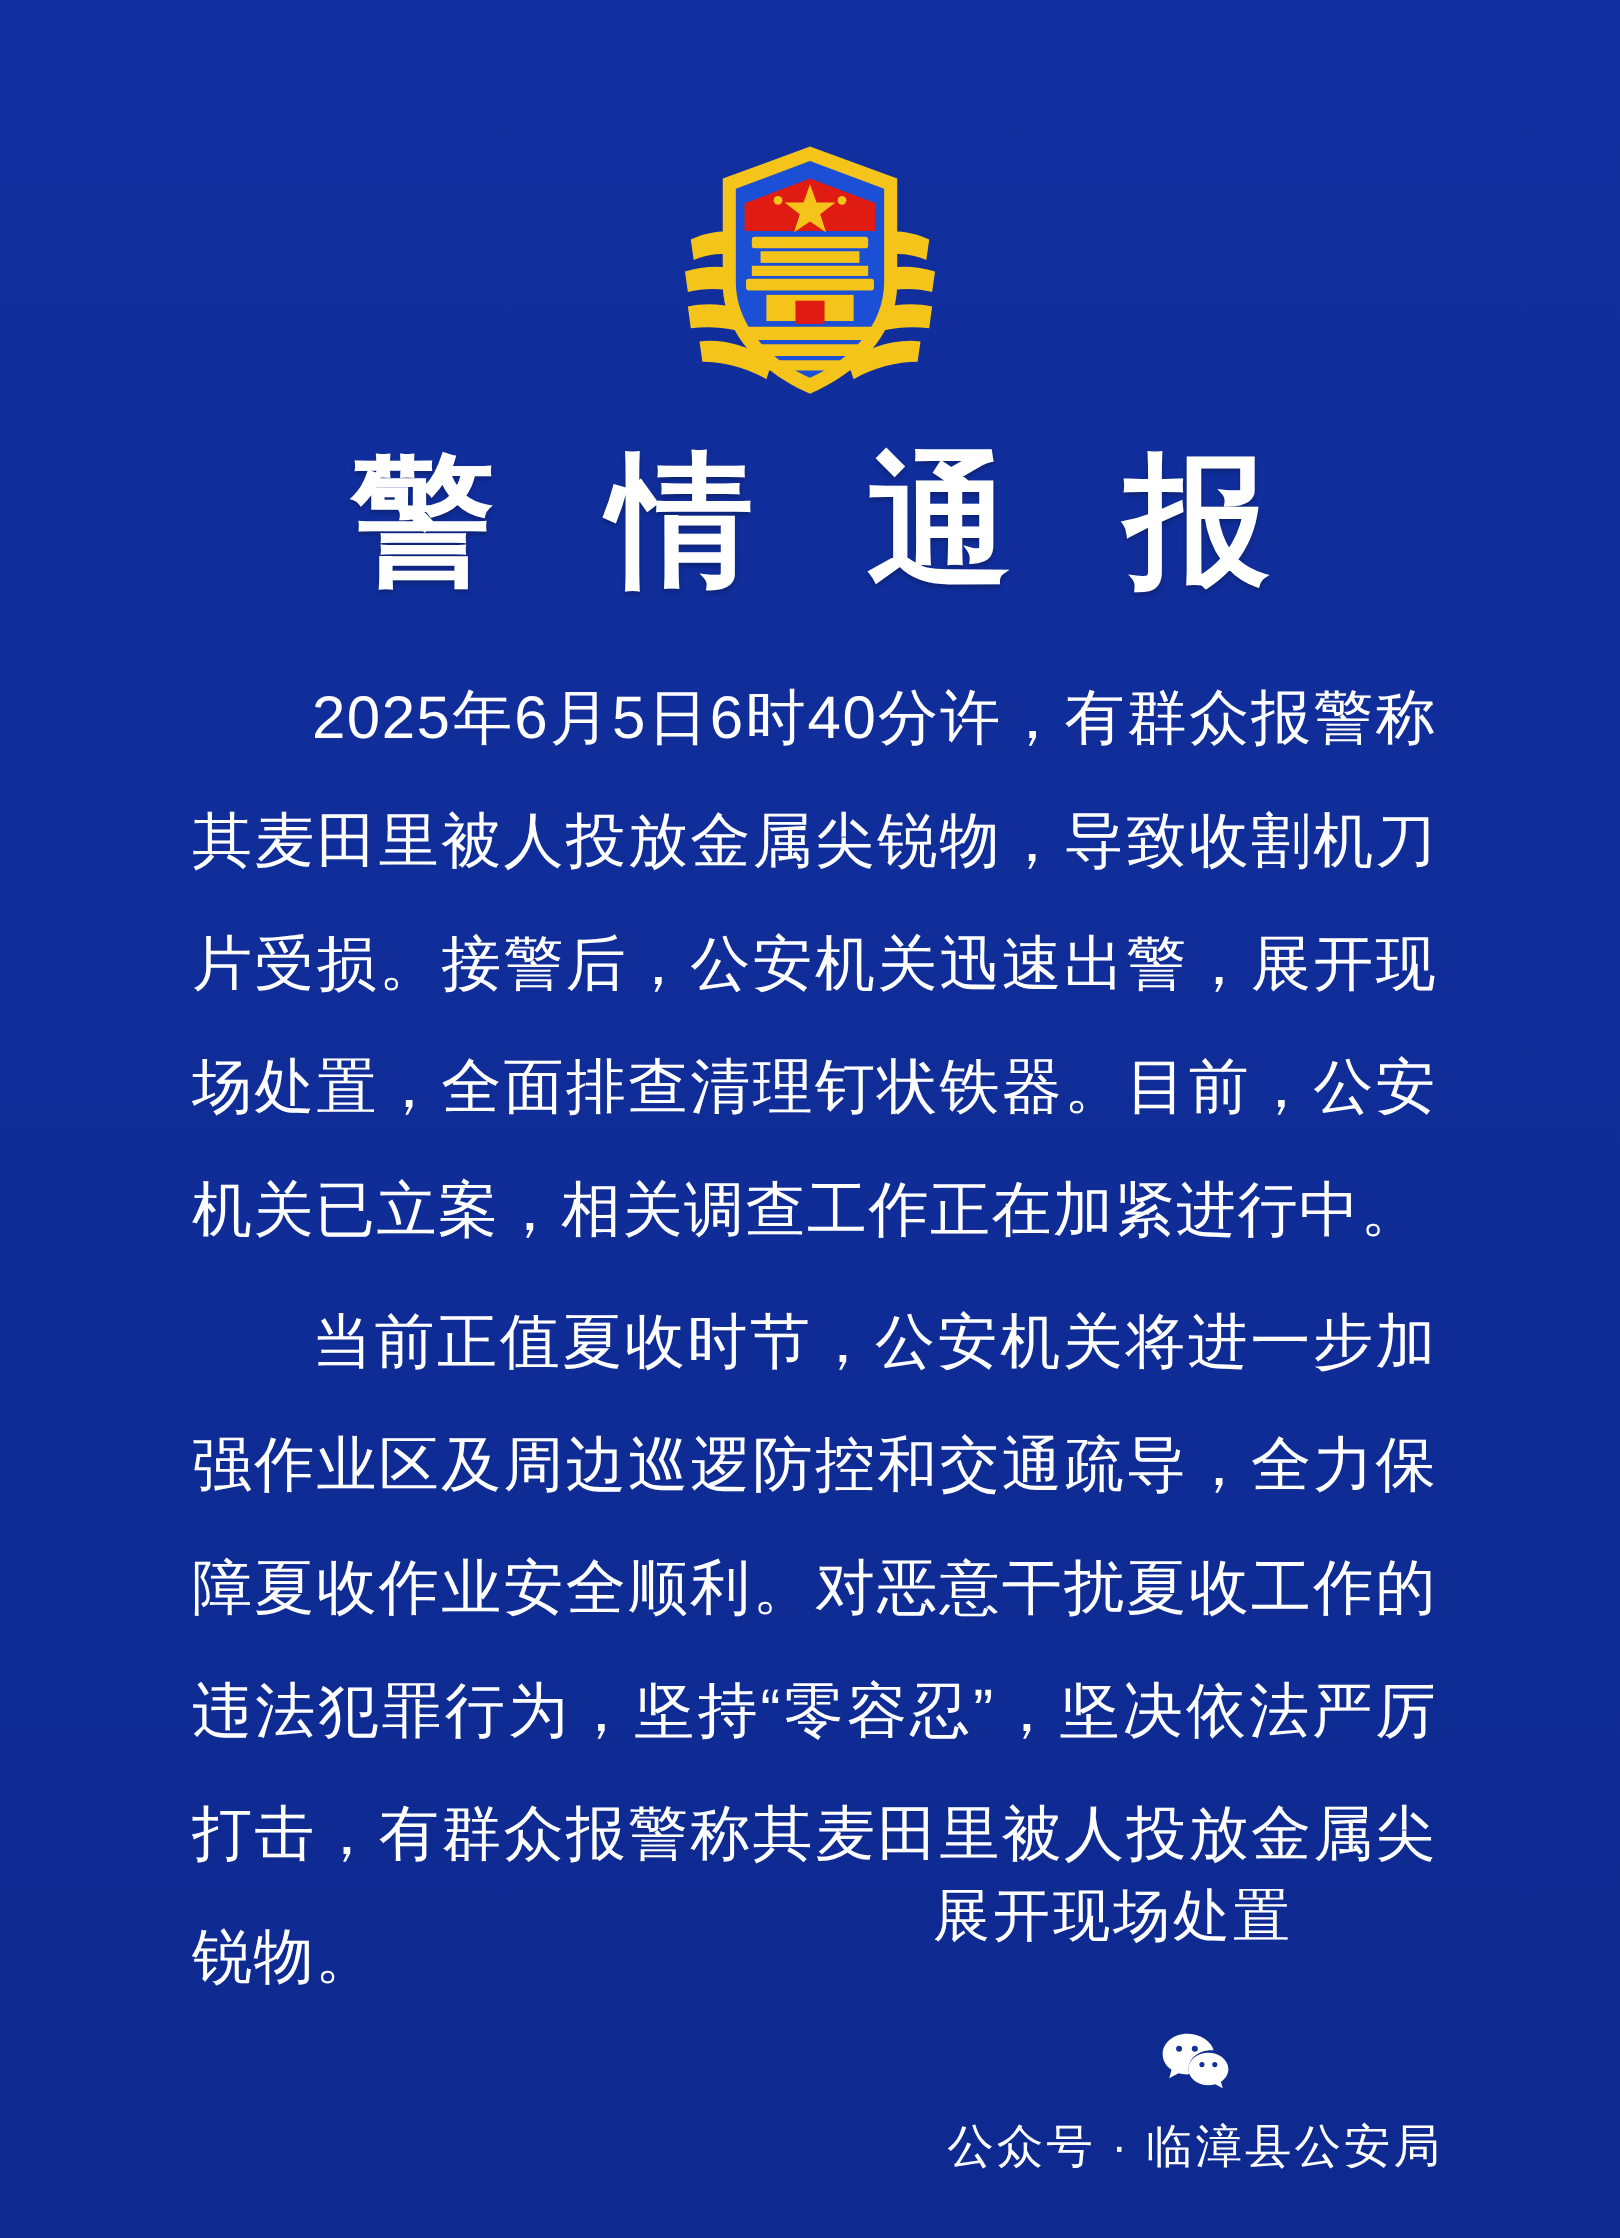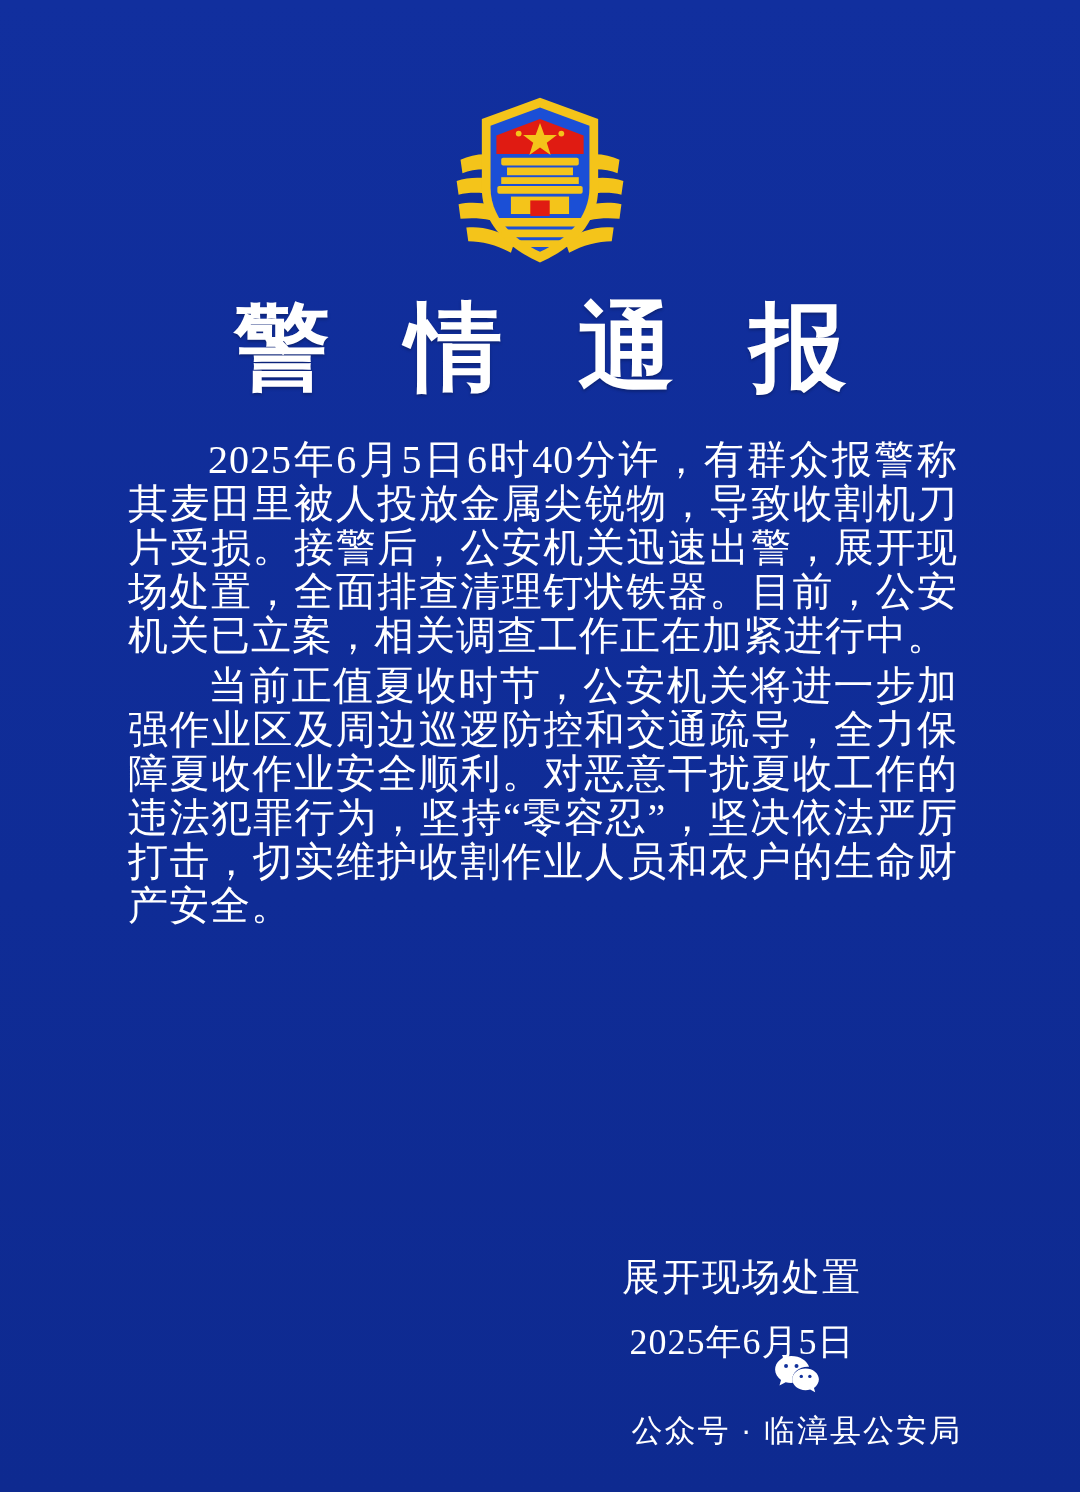--- a/index.html
+++ b/index.html
@@ -56,27 +56,27 @@
 
   
   .body-text {
     position: absolute;
     top: 438px;
     left: 128px;
     width: 830px;
   }
   .para {
     font-size: 40px;
-    line-height: 44px;
+    line-height: 82px;
     text-align: justify;
     text-align-last: left;
     text-indent: 80px;
     margin: 0 0 6px 0;
     letter-spacing: 1px;
-    font-family: Liberation Serif, serif;
+    font-family: Liberation Sans, sans-serif;
   }
 
   
   .sign {
     position: absolute;
     right: 128px;
     width: 420px;
     text-align: center;
   }
   .sign-org {
@@ -160,25 +160,24 @@
           <rect x="70" y="157" width="60" height="7" rx="3"></rect>
         </g>
       </svg>
     </div>
   </div>
 
   <div class="title">警 情 通 报</div>
 
   <div class="body-text">
     <p class="para">2025年6月5日6时40分许，有群众报警称其麦田里被人投放金属尖锐物，导致收割机刀片受损。接警后，公安机关迅速出警，展开现场处置，全面排查清理钉状铁器。目前，公安机关已立案，相关调查工作正在加紧进行中。</p>
-    <p class="para">当前正值夏收时节，公安机关将进一步加强作业区及周边巡逻防控和交通疏导，全力保障夏收作业安全顺利。对恶意干扰夏收工作的违法犯罪行为，坚持“零容忍”，坚决依法严厉打击，切实维护收割作业人员和农户的生命财产安全。</p>
+    <p class="para">当前正值夏收时节，公安机关将进一步加强作业区及周边巡逻防控和交通疏导，全力保障夏收作业安全顺利。对恶意干扰夏收工作的违法犯罪行为，坚持“零容忍”，坚决依法严厉打击，有群众报警称其麦田里被人投放金属尖锐物。</p>
   </div>
 
   <div class="sign sign-org" style="top:1252px;">展开现场处置</div>
-  <div class="sign sign-date" style="top:1318px;">2025年6月5日</div>
 
   <div class="footer">
     <span class="wechat-icon">
       <svg viewBox="0 0 48 42" width="46" height="40" aria-hidden="true">
         <path d="M18 2 C8.6 2 1 8.4 1 16.3 c0 4.4 2.4 8.3 6.2 10.9 L5.6 33 l6.5-3.4 c1.8 .5 3.8 .8 5.9 .8 .6 0 1.1 0 1.7-.1 -.4-1.2-.6-2.4-.6-3.7 0-7.3 7.1-13.2 15.9-13.2 .6 0 1.1 0 1.7 .1 C34.9 7 27.2 2 18 2 Z" fill="#ffffff"></path>
         <circle cx="12.5" cy="12.5" r="2.1" fill="#11309b"></circle>
         <circle cx="23.5" cy="12.5" r="2.1" fill="#11309b"></circle>
         <path d="M47 26.6 c0-6.3-6.3-11.4-14-11.4 -7.7 0-14 5.1-14 11.4 0 6.3 6.3 11.4 14 11.4 1.7 0 3.3-.2 4.8-.7 l5.3 2.8 -1.3-4.5 c3.2-2.1 5.2-5.3 5.2-9 Z" fill="#ffffff"></path>
         <circle cx="28.5" cy="23.5" r="1.8" fill="#11309b"></circle>
         <circle cx="37.5" cy="23.5" r="1.8" fill="#11309b"></circle>

